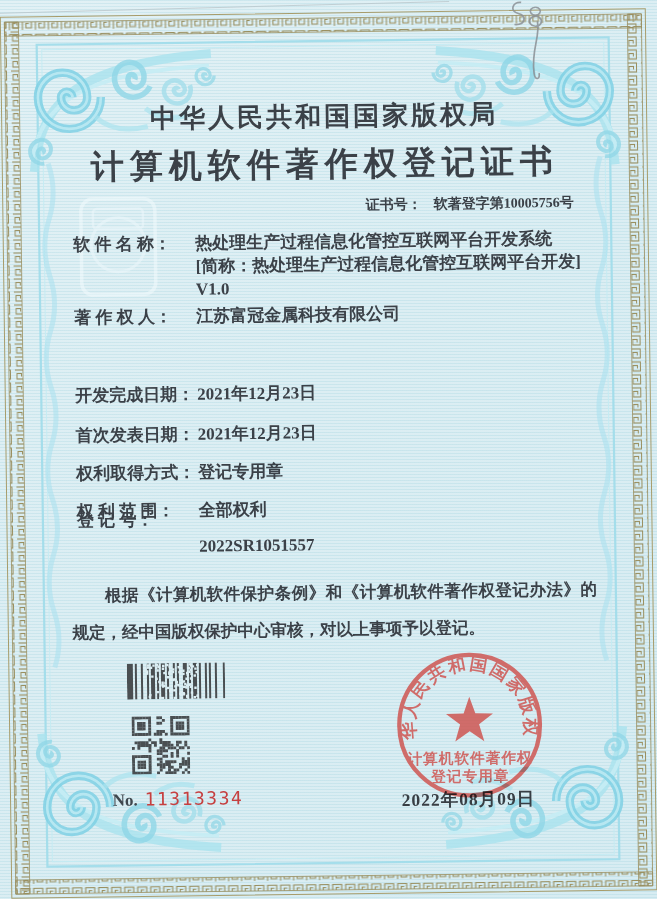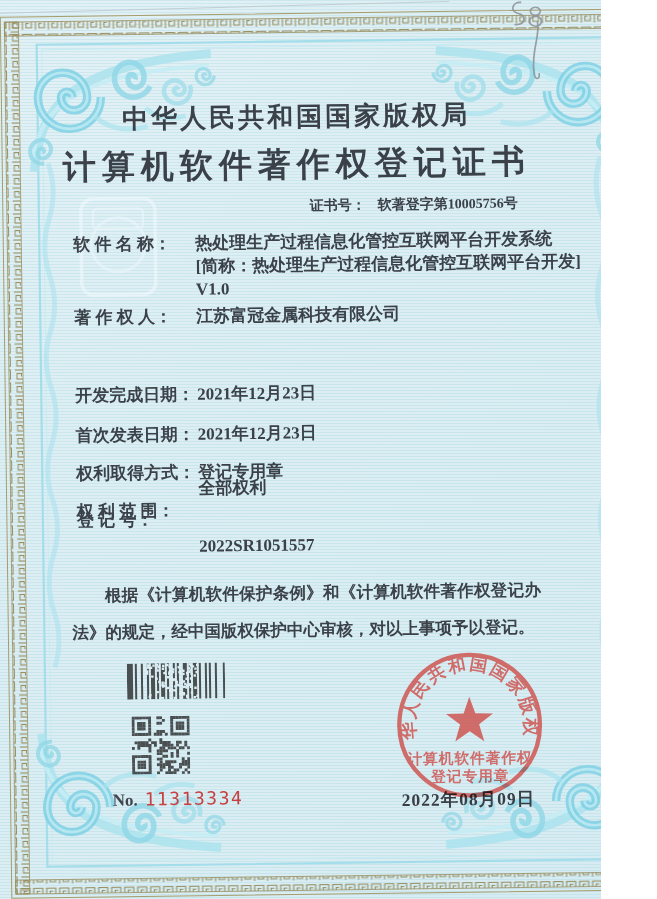--- a/index.html
+++ b/index.html
@@ -1,17 +1,17 @@
 <!DOCTYPE html>
 <html><head>
 <meta charset="utf-8">
 <style>
   html,body{margin:0;padding:0;}
   .page{
-    position:relative; width:601px; height:899px; overflow:hidden;
+    position:relative; width:657px; height:899px; overflow:hidden;
     background:
       repeating-linear-gradient(to bottom,
         rgba(138,200,214,.22) 0px, rgba(138,200,214,.22) 1px,
         rgba(0,0,0,0) 1px, rgba(0,0,0,0) 3px),
       linear-gradient(135deg,#e2f1f5 0%, #dceef3 45%, #d7ecf2 100%);
     font-family:"Liberation Serif","DejaVu Serif",serif;
   }
   .tilt{position:absolute; inset:0; transform:rotate(-0.75deg); transform-origin:328px 450px;}
   .frame{position:absolute; left:0; top:0;}
   .t{position:absolute; color:#3b4148; font-weight:bold; white-space:nowrap;}
@@ -123,21 +123,21 @@
     <div class="t lbl" style="top:381px">开发完成日期：</div>
     <div class="t val" style="top:381px">2021年12月23日</div>
 
     <div class="t lbl" style="top:421px">首次发表日期：</div>
     <div class="t val" style="top:421px">2021年12月23日</div>
 
     <div class="t lbl" style="top:459px">权利取得方式：</div>
     <div class="t val" style="top:459px">登记专用章</div>
 
     <div class="t lbl" style="top:497px">权 利 范 围：</div>
-    <div class="t val" style="top:475px">全部权利</div>
+    <div class="t val" style="top:497px">全部权利</div>
 
     <div class="t lbl" style="top:506px">登  记  号：</div>
     <div class="t val" style="top:535px">2022SR1051557</div>
 
     <div class="para">根据《计算机软件保护条例》和《计算机软件著作权登记办法》的规定，经中国版权保护中心审核，对以上事项予以登记。</div>
 
     <div class="barcode" id="barcode"><svg width="98" height="36" viewBox="0 0 98 36" xmlns="http://www.w3.org/2000/svg">
           <rect x="0" y="0" width="6" height="36" fill="#4a4f52"></rect>
           <rect x="8" y="0" width="2" height="36" fill="#4a4f52"></rect>
           <rect x="14" y="0" width="2" height="36" fill="#4a4f52"></rect>

